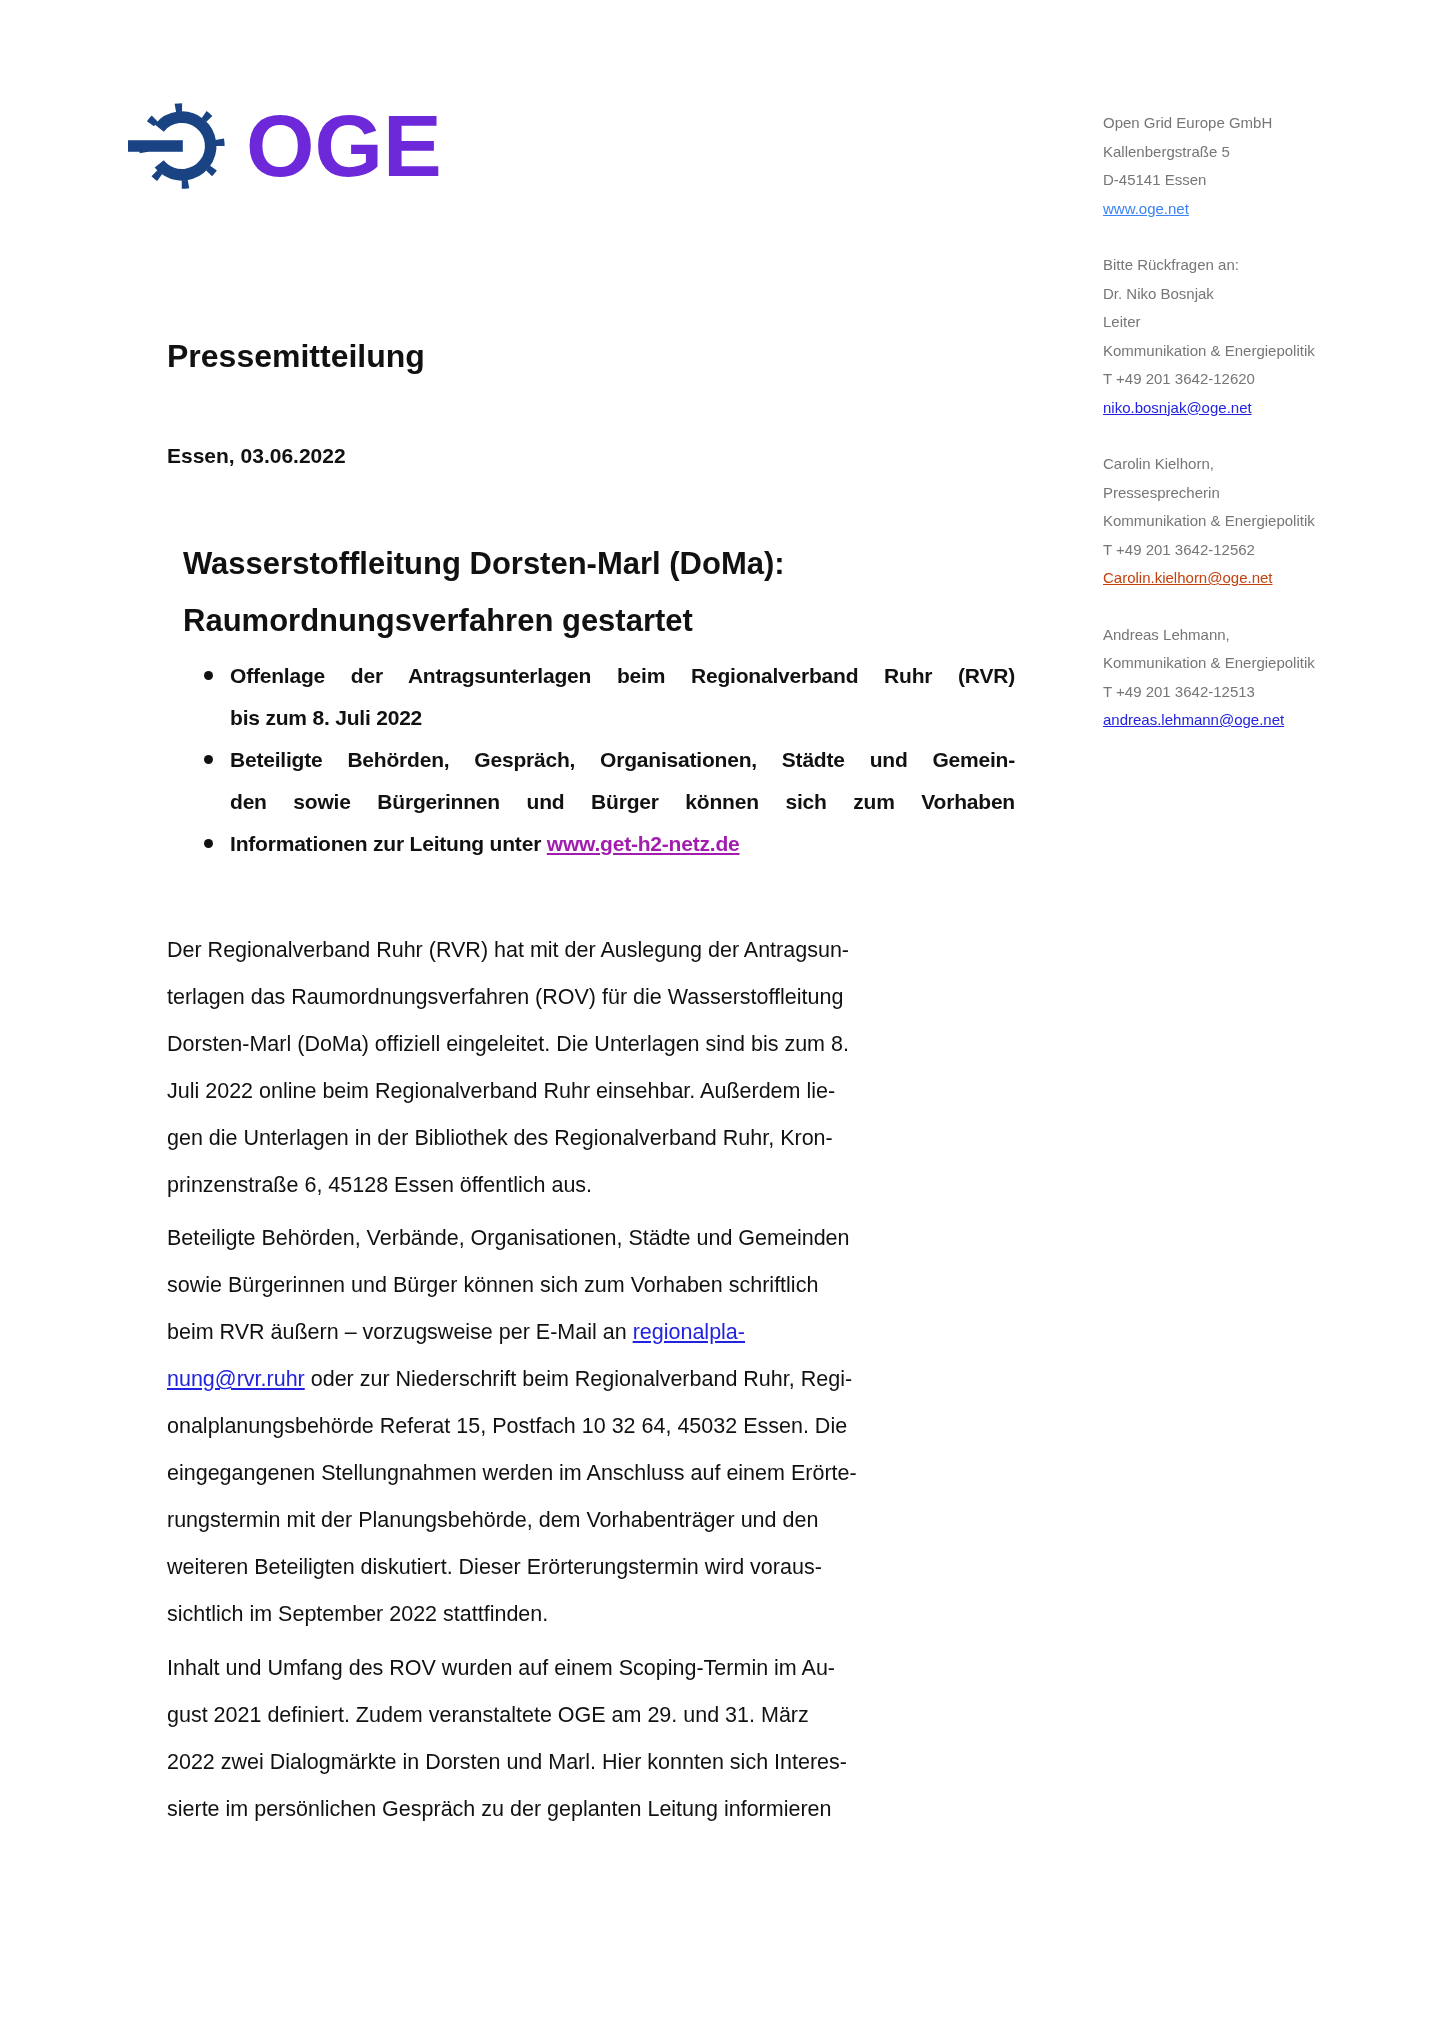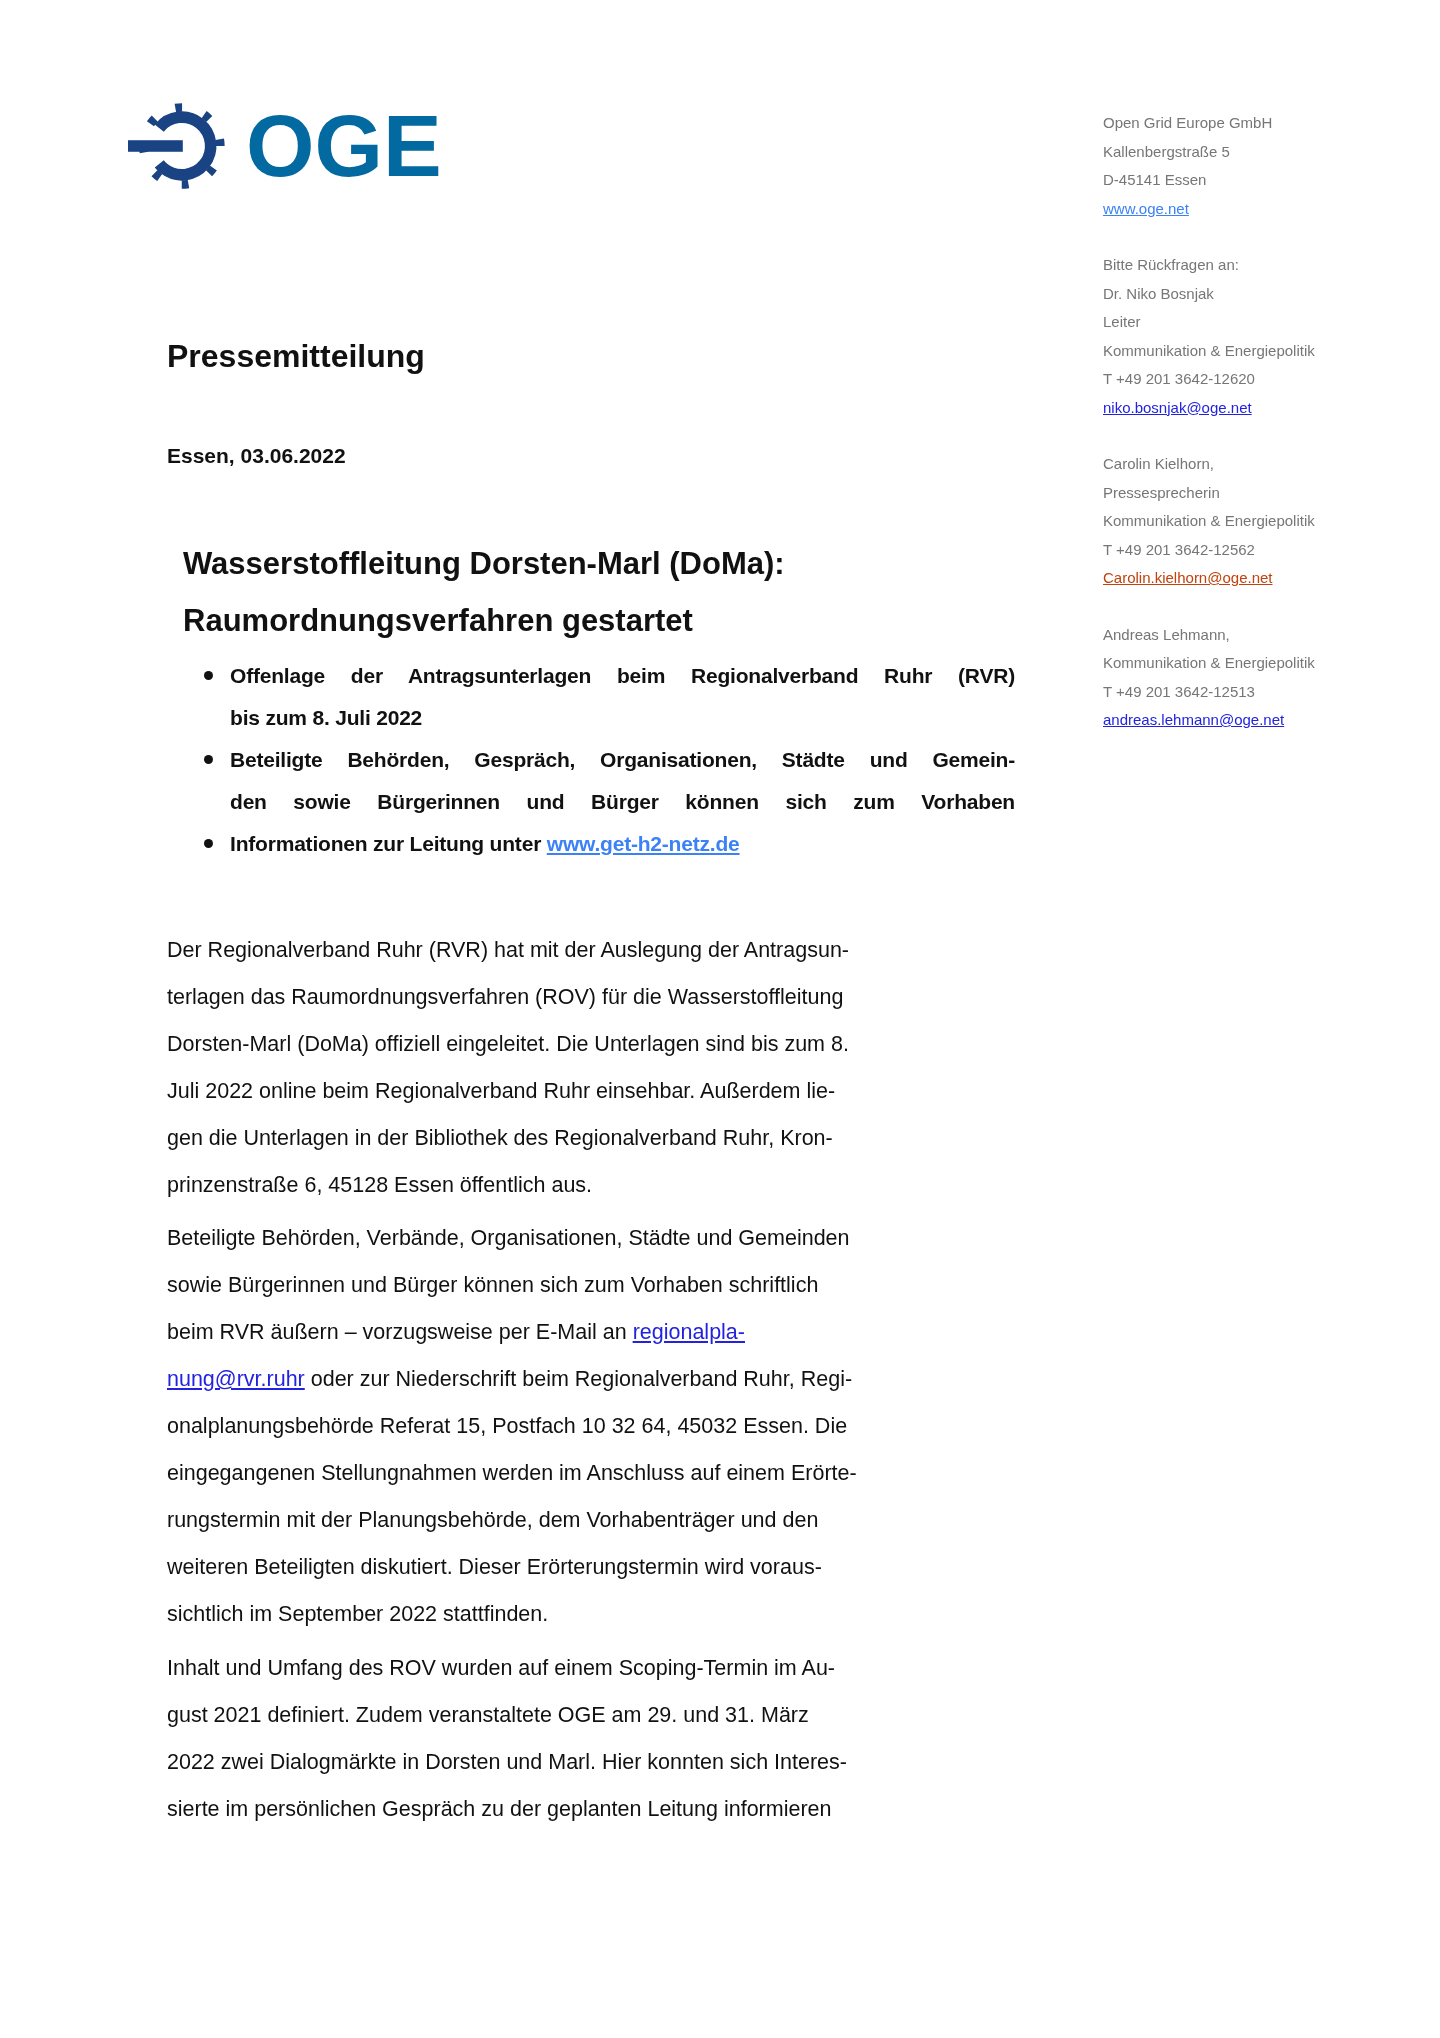--- a/index.html
+++ b/index.html
@@ -69,21 +69,21 @@
 
   <div class="logo">
     <svg class="logo-icon" viewBox="0 0 104 92" aria-hidden="true">
 
       <circle cx="56" cy="46" r="40" fill="none" stroke="#1a4383" stroke-width="9" stroke-dasharray="7 24.4" transform="rotate(-10 56 46)"></circle>
 
       <circle cx="56" cy="46" r="30" fill="none" stroke="#1a4383" stroke-width="12" stroke-dasharray="148 40.5" transform="rotate(-141.5 56 46)"></circle>
 
       <rect x="0" y="40" width="57" height="12" fill="#1a4383"></rect>
     </svg>
-    <div class="logo-text" style="color:#0369a1">OGE</div>
+    <div class="logo-text" style="color:#6d28d9">OGE</div>
   </div>
 
   <div class="sidebar" style="color:#767676">
 
     <div class="sb-block">
       <span class="sb-line">Open Grid Europe GmbH</span>
       <span class="sb-line">Kallenbergstraße 5</span>
       <span class="sb-line">D-45141 Essen</span>
       <a class="sb-link" style="color:#3b82f6" href="#">www.oge.net</a>
     </div>
@@ -132,21 +132,21 @@
     </div>
 
     <div class="bullet">
       <span class="bullet-marker"></span>
       <div class="bline just">Beteiligte Behörden, Gespräch, Organisationen, Städte und Gemein-</div>
       <div class="bline just">den sowie Bürgerinnen und Bürger können sich zum Vorhaben</div>
     </div>
 
     <div class="bullet">
       <span class="bullet-marker"></span>
-      <div class="bline"><span>Informationen zur Leitung unter </span><a class="blue-link" style="color:#3b82f6" href="#">www.get-h2-netz.de</a></div>
+      <div class="bline"><span>Informationen zur Leitung unter </span><a class="blue-link" style="color:#a21caf" href="#">www.get-h2-netz.de</a></div>
     </div>
 
   </div>
 
   <div class="para para-1">Der Regionalverband Ruhr (RVR) hat mit der Auslegung der Antragsun-
 terlagen das Raumordnungsverfahren (ROV) für die Wasserstoffleitung
 Dorsten-Marl (DoMa) offiziell eingeleitet. Die Unterlagen sind bis zum 8.
 Juli 2022 online beim Regionalverband Ruhr einsehbar. Außerdem lie-
 gen die Unterlagen in der Bibliothek des Regionalverband Ruhr, Kron-
 prinzenstraße 6, 45128 Essen öffentlich aus.</div>

